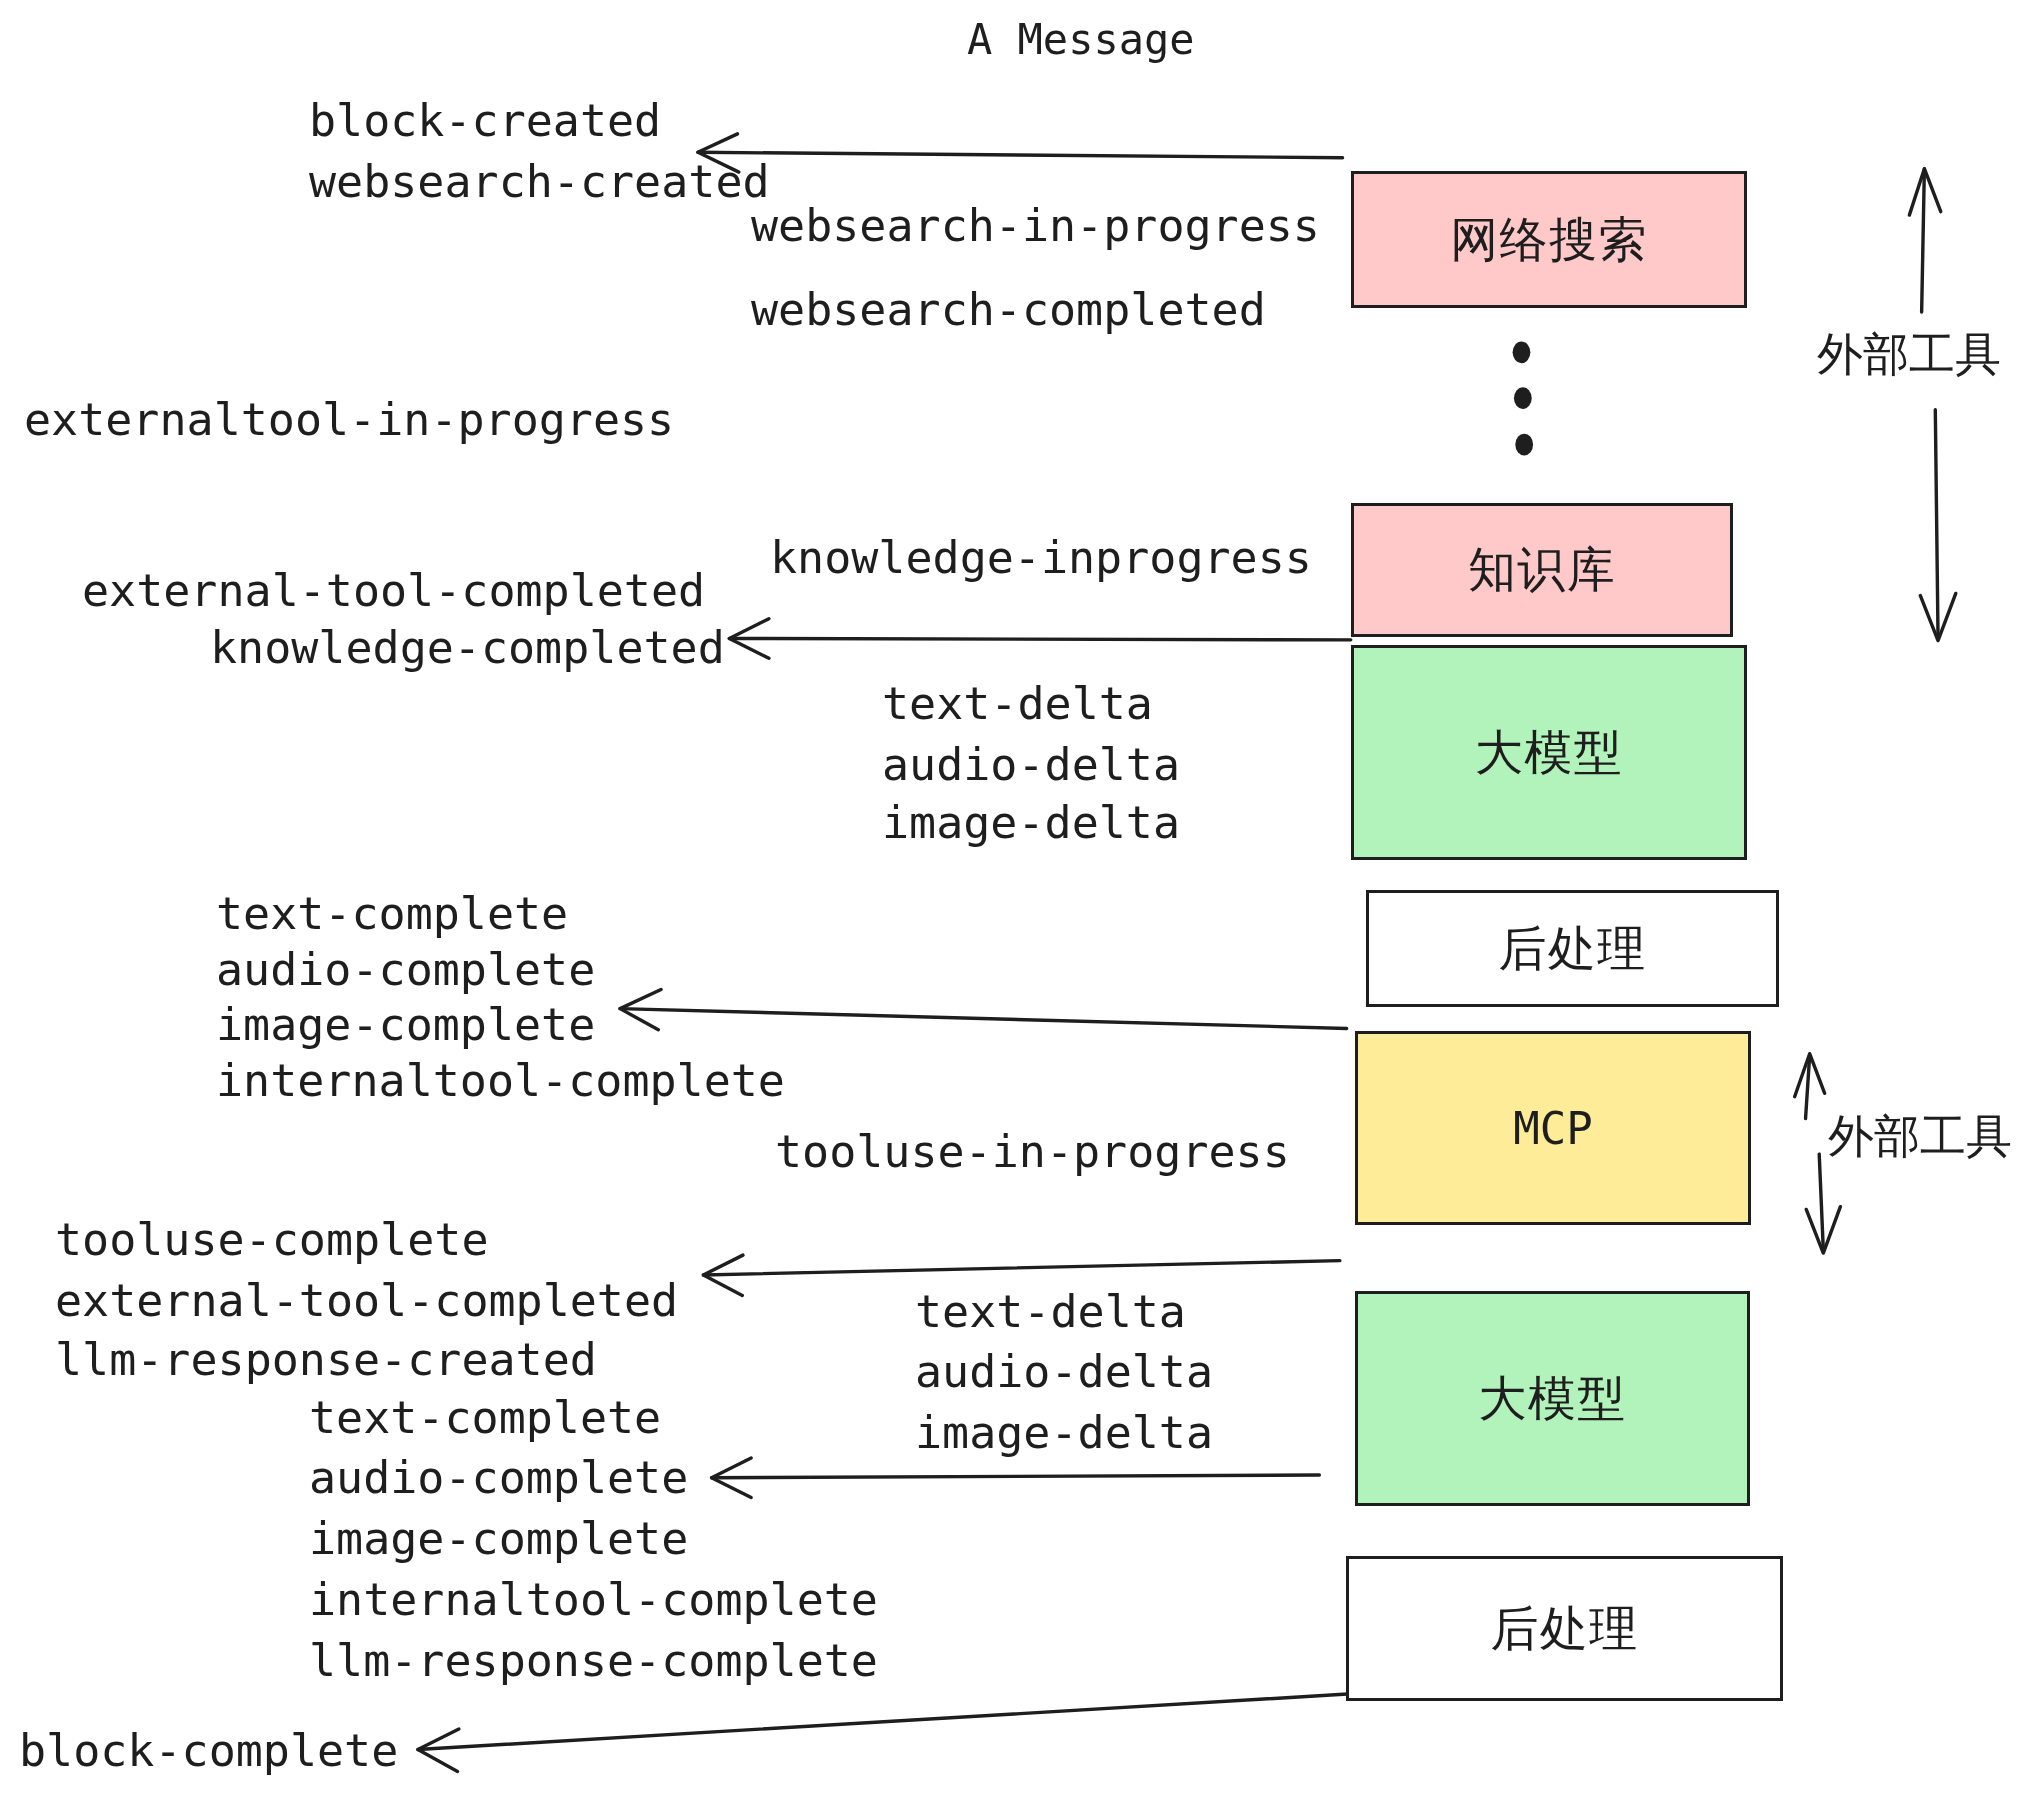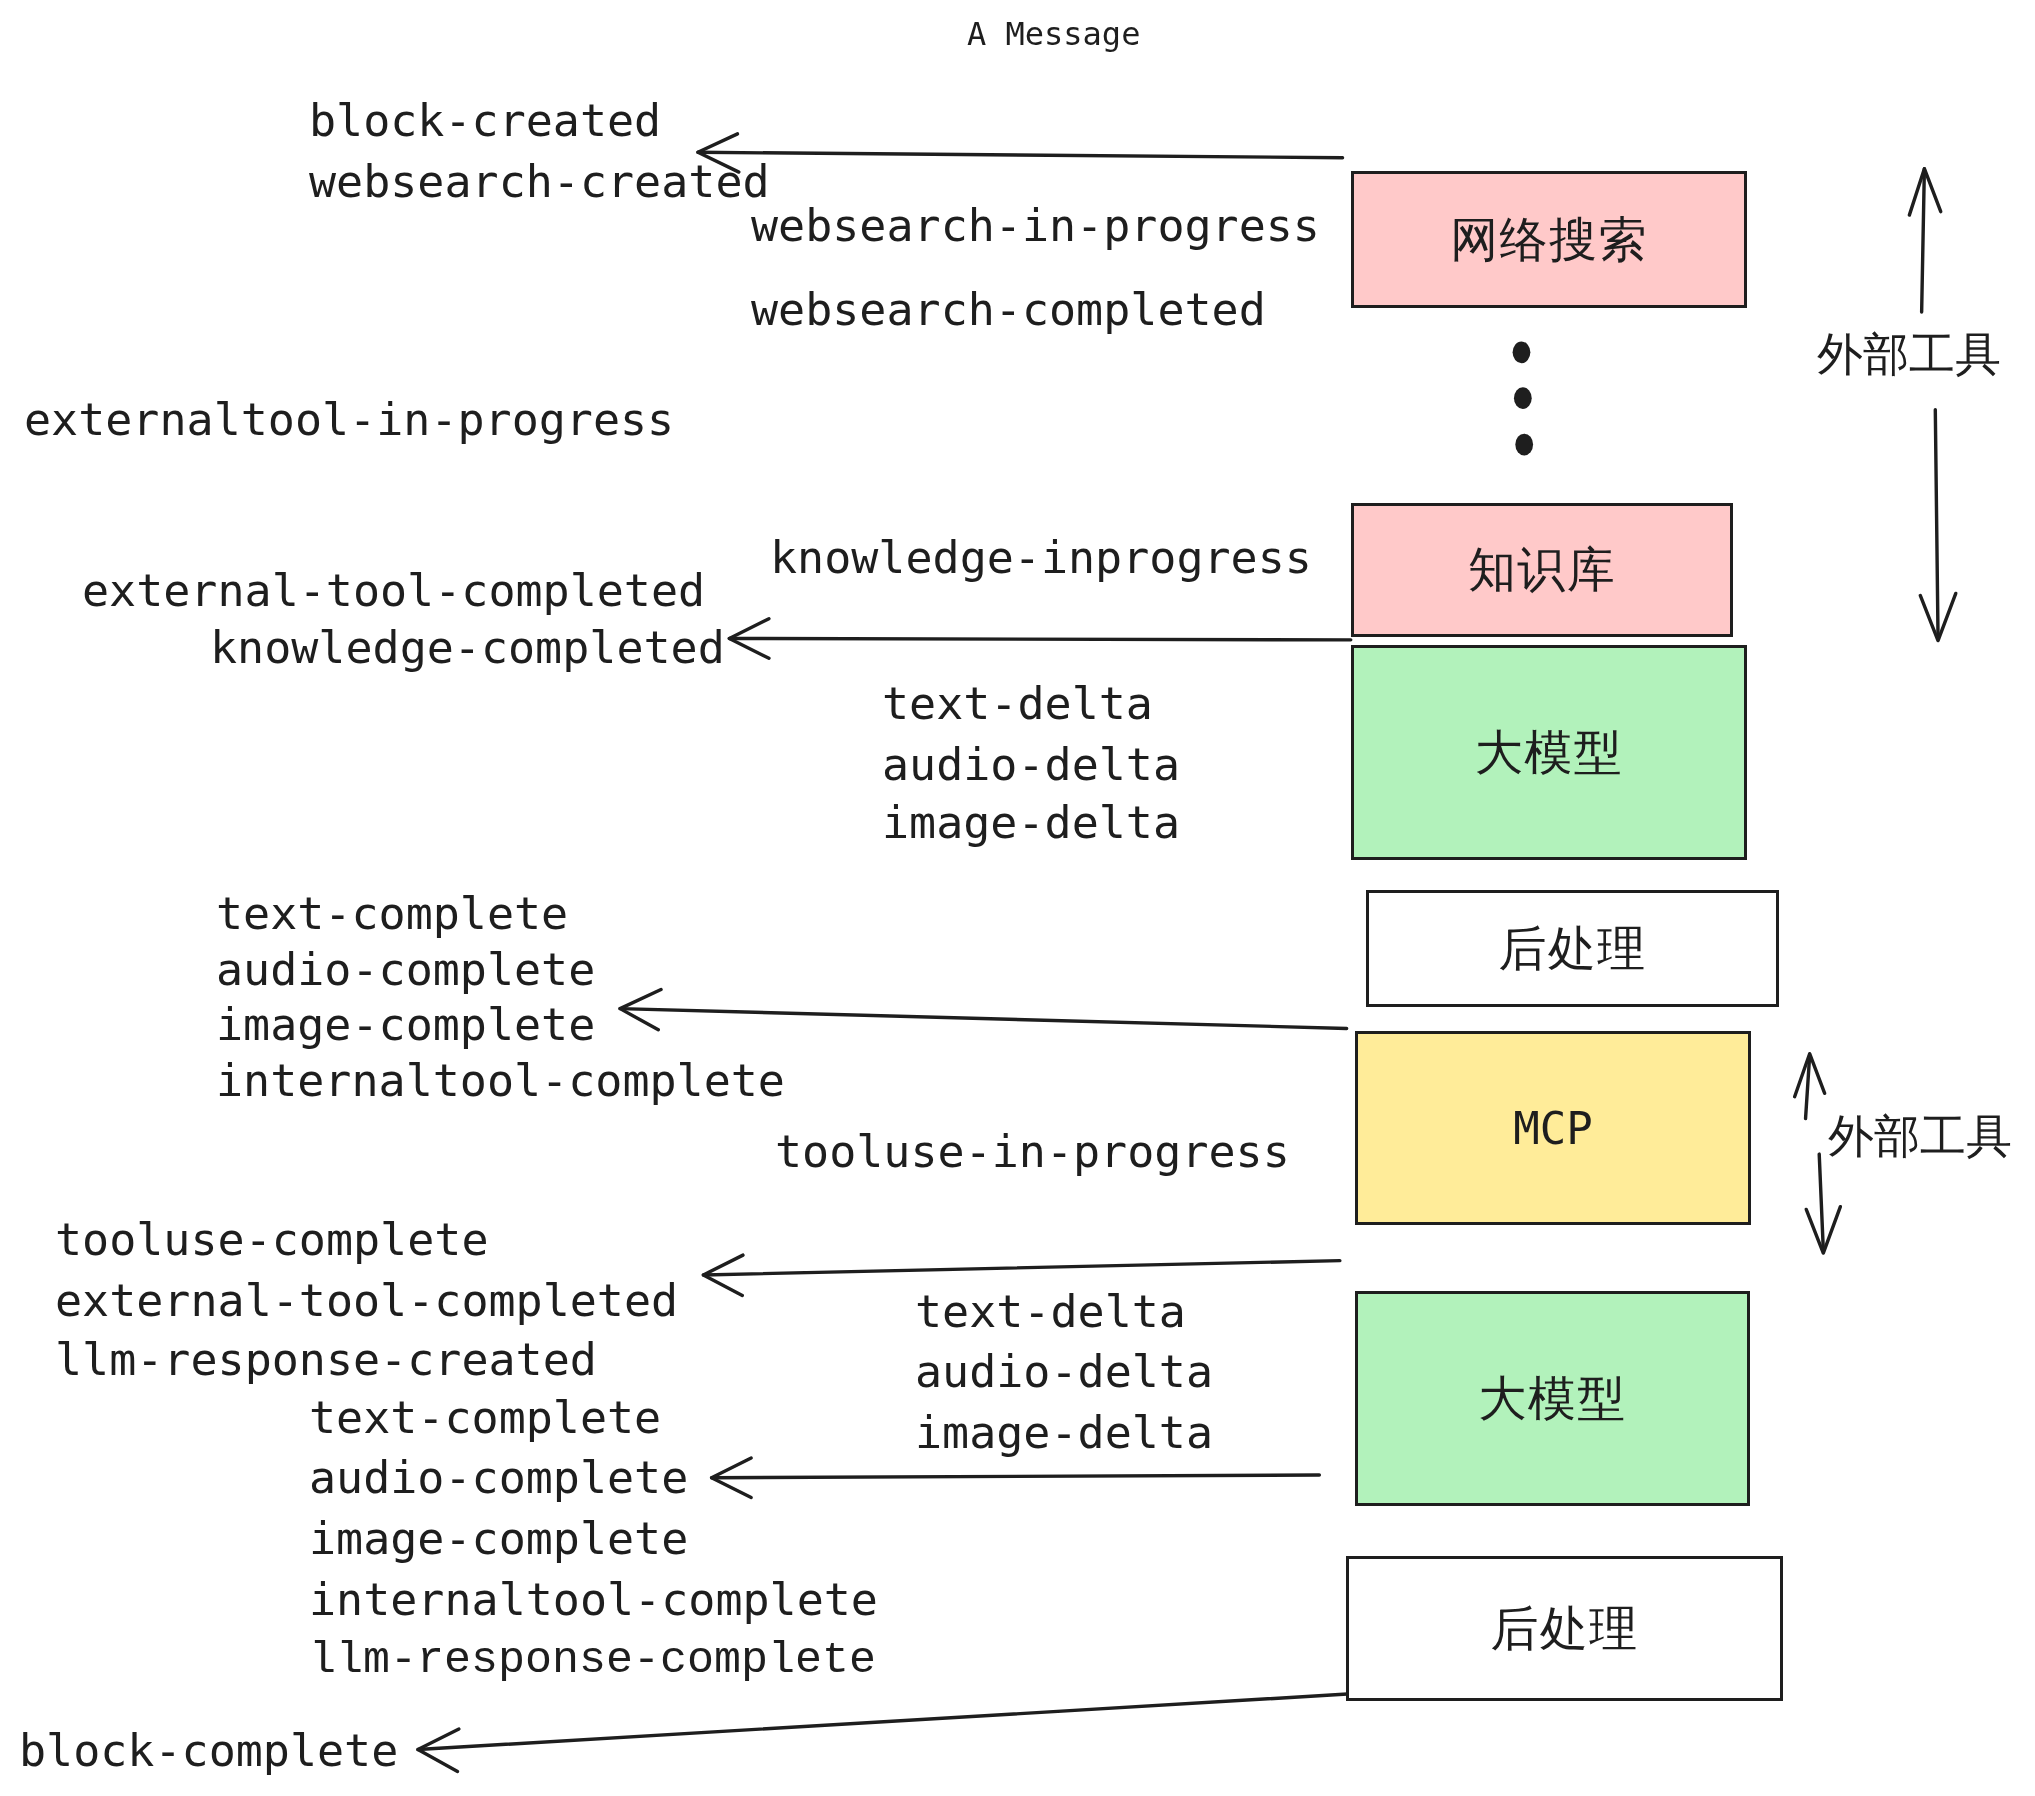--- a/index.html
+++ b/index.html
@@ -1,21 +1,21 @@
 <!DOCTYPE html>
 <html style="font-size:11px"><head>
 <meta charset="utf-8">
 <style>
   html,body{margin:0;padding:0;background:#ffffff;}
   body{width:2035px;height:1796px;position:relative;overflow:hidden;
        font-family:"DejaVu Sans Mono", monospace;color:#1e1e1e;}
   #canvas{position:absolute;inset:0;width:2035px;height:1796px;}
   .ev{position:absolute;font-size:45px;white-space:nowrap;transform:translateY(-50%);
       font-family:"DejaVu Sans Mono", monospace;color:#1e1e1e;}
-  .title{position:absolute;font-size:32px;white-space:nowrap;color:#1e1e1e;}
+  .title{position:absolute;font-size:42px;white-space:nowrap;color:#1e1e1e;}
   .box{position:absolute;border:3.4px solid #1e1e1e;display:flex;align-items:center;justify-content:center;
        box-sizing:border-box;}
   .cjk{font-family:"Liberation Sans", sans-serif;font-size:48px;letter-spacing:1.4px;color:#1e1e1e;}
   .mono-big{font-family:"DejaVu Sans Mono", monospace;font-size:44px;color:#1e1e1e;}
   .side{position:absolute;font-family:"Liberation Sans", sans-serif;font-size:46px;
         white-space:nowrap;transform:translateY(-50%);color:#1e1e1e;}
   svg{position:absolute;left:0;top:0;}
   .stroke{stroke:#1e1e1e;stroke-width:5;fill:none;stroke-linecap:round;stroke-linejoin:round;}
   .dot{fill:#1e1e1e;stroke:none;}
 </style>
@@ -98,21 +98,21 @@
   <div class="ev" style="left:55px;top:1239px;">tooluse-complete</div>
   <div class="ev" style="left:55px;top:1300px;">external-tool-completed</div>
   <div class="ev" style="left:55px;top:1359px;">llm-response-created</div>
   <div class="ev" style="left:915px;top:1311px;">text-delta</div>
   <div class="ev" style="left:915px;top:1371px;">audio-delta</div>
   <div class="ev" style="left:915px;top:1432px;">image-delta</div>
   <div class="ev" style="left:309px;top:1417px;">text-complete</div>
   <div class="ev" style="left:309px;top:1477px;">audio-complete</div>
   <div class="ev" style="left:309px;top:1538px;">image-complete</div>
   <div class="ev" style="left:309px;top:1599px;">internaltool-complete</div>
-  <div class="ev" style="left:309px;top:1660px;font-family:Liberation Mono, monospace;">llm-response-complete</div>
+  <div class="ev" style="left:309px;top:1660px;">llm-response-complete</div>
   <div class="ev" style="left:19px;top:1750px;">block-complete</div>
 
   <div class="box" style="left: 1351px; top: 171px; width: 396px; height: 137px; background: rgb(255, 201, 201);">
     <span class="cjk">网络搜索</span>
   </div>
   <div class="box" style="left: 1351px; top: 503px; width: 382px; height: 134px; background: rgb(255, 201, 201);">
     <span class="cjk">知识库</span>
   </div>
   <div class="box" style="left: 1351px; top: 645px; width: 396px; height: 215px; background: rgb(178, 242, 187);">
     <span class="cjk">大模型</span>

